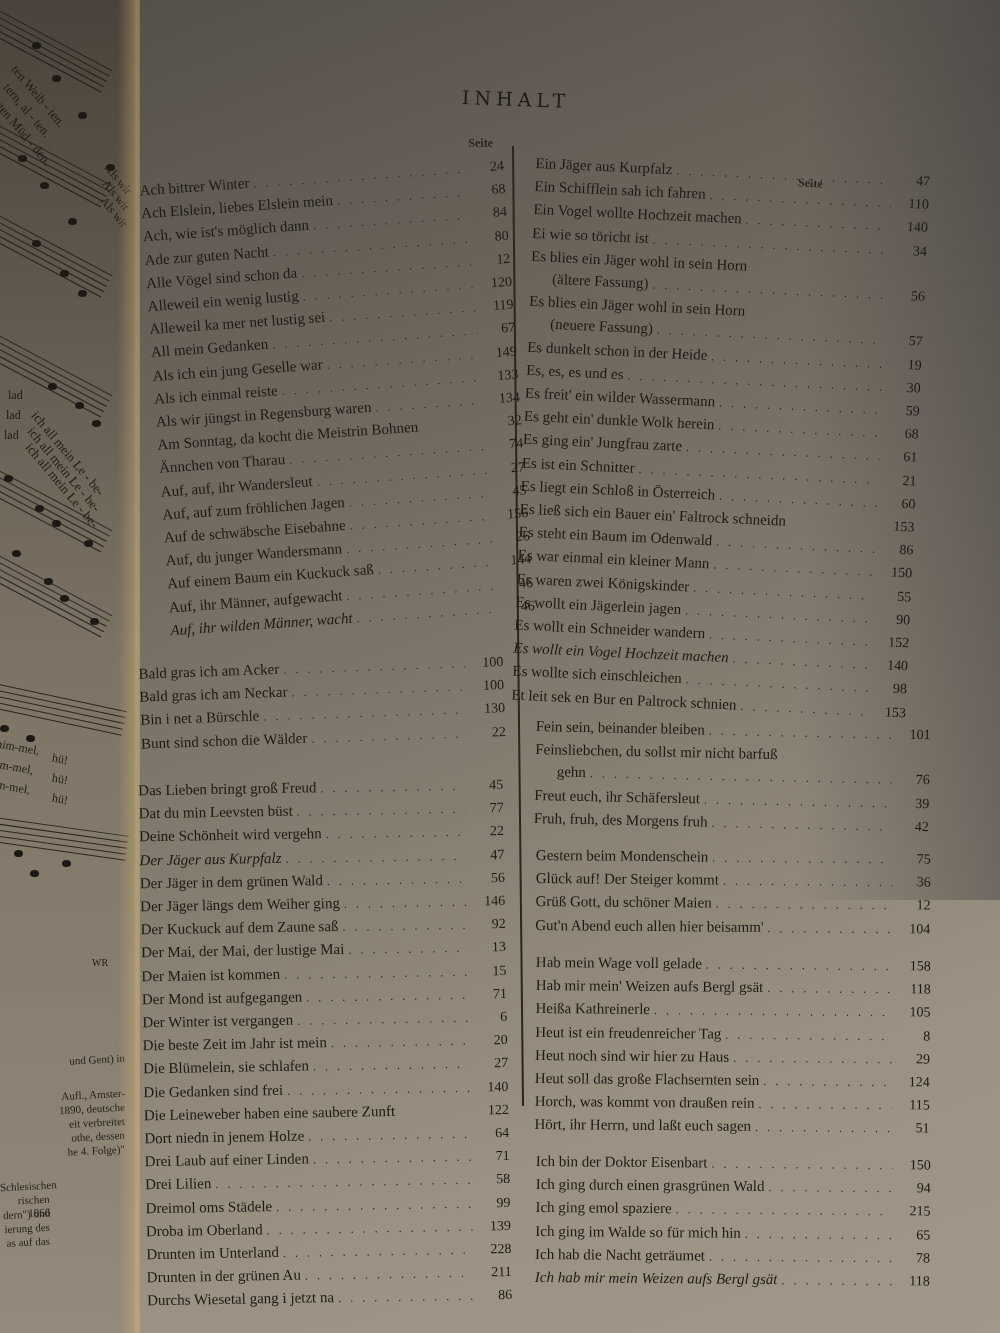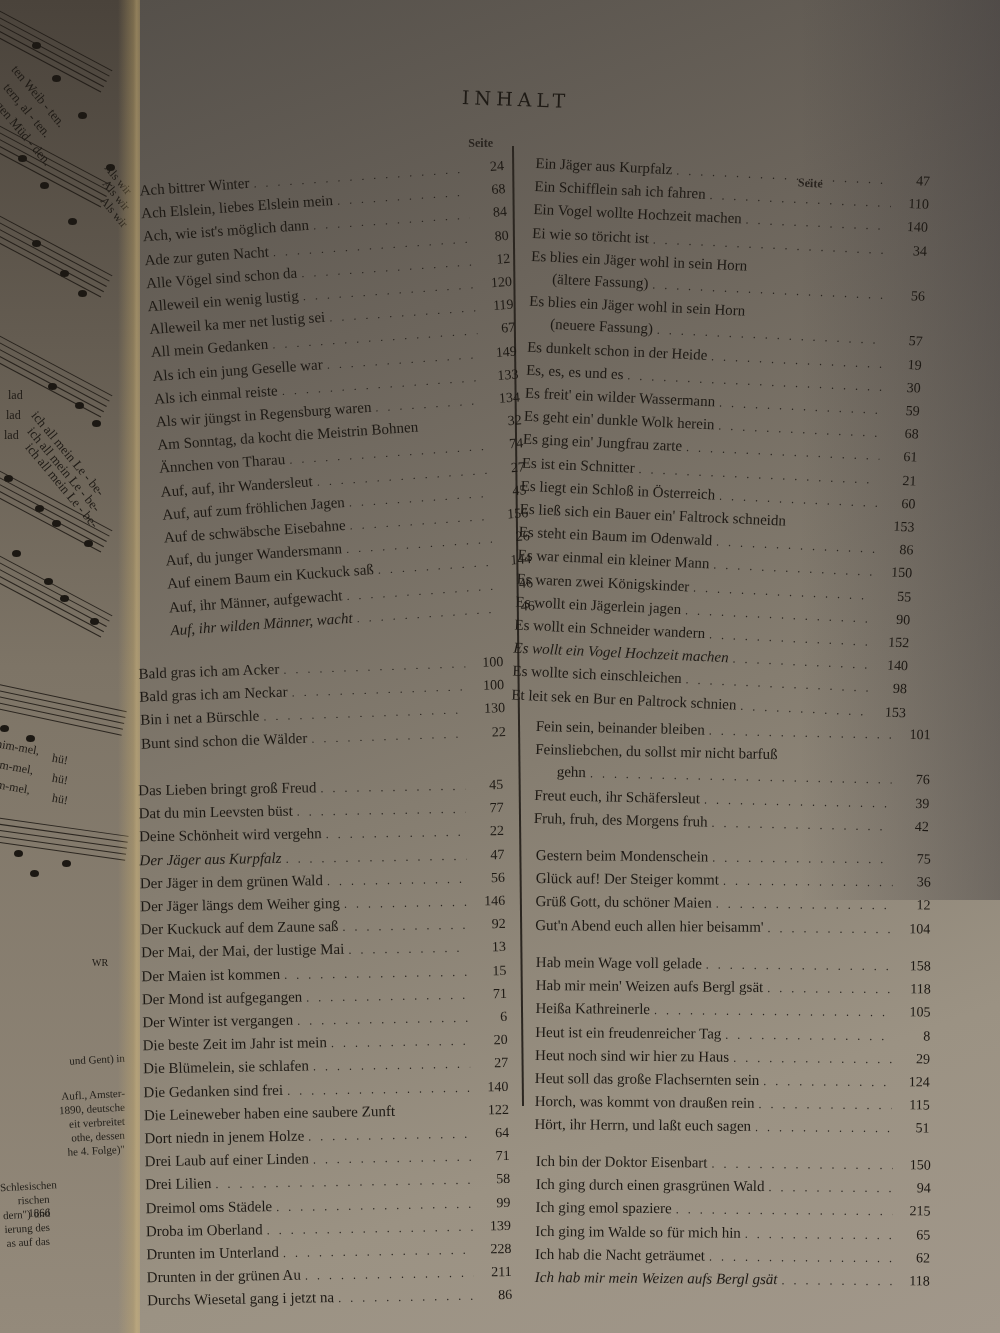--- a/index.html
+++ b/index.html
@@ -805,21 +805,21 @@
           <span class="p">215</span>
         </div>
       <div class="entry">
           <span class="t">Ich ging im Walde so für mich hin</span>
           <span class="dots"></span>
           <span class="p">65</span>
         </div>
       <div class="entry">
           <span class="t">Ich hab die Nacht geträumet</span>
           <span class="dots"></span>
-          <span class="p">62</span>
+          <span class="p">78</span>
         </div>
       <div class="entry italic">
           <span class="t">Ich hab mir mein Weizen aufs Bergl gsät</span>
           <span class="dots"></span>
           <span class="p">118</span>
         </div>
     </div>
   </div>
 
 </div>

